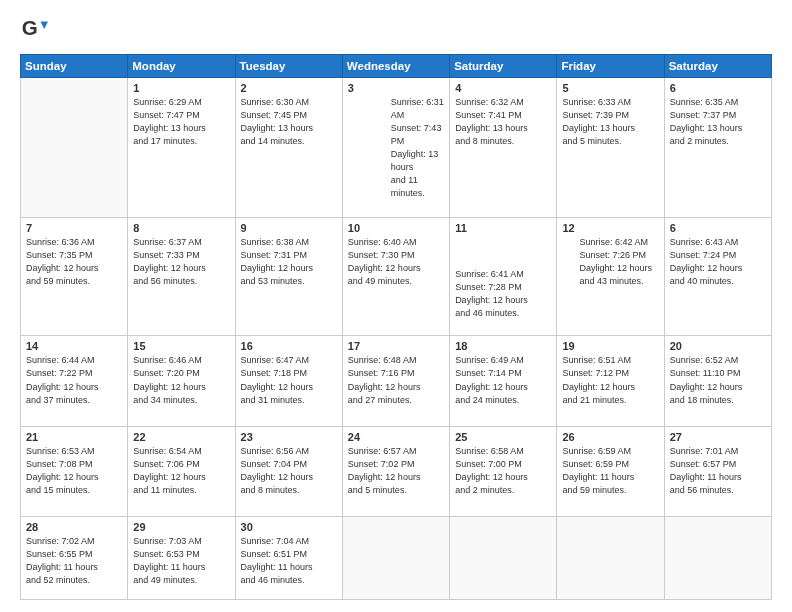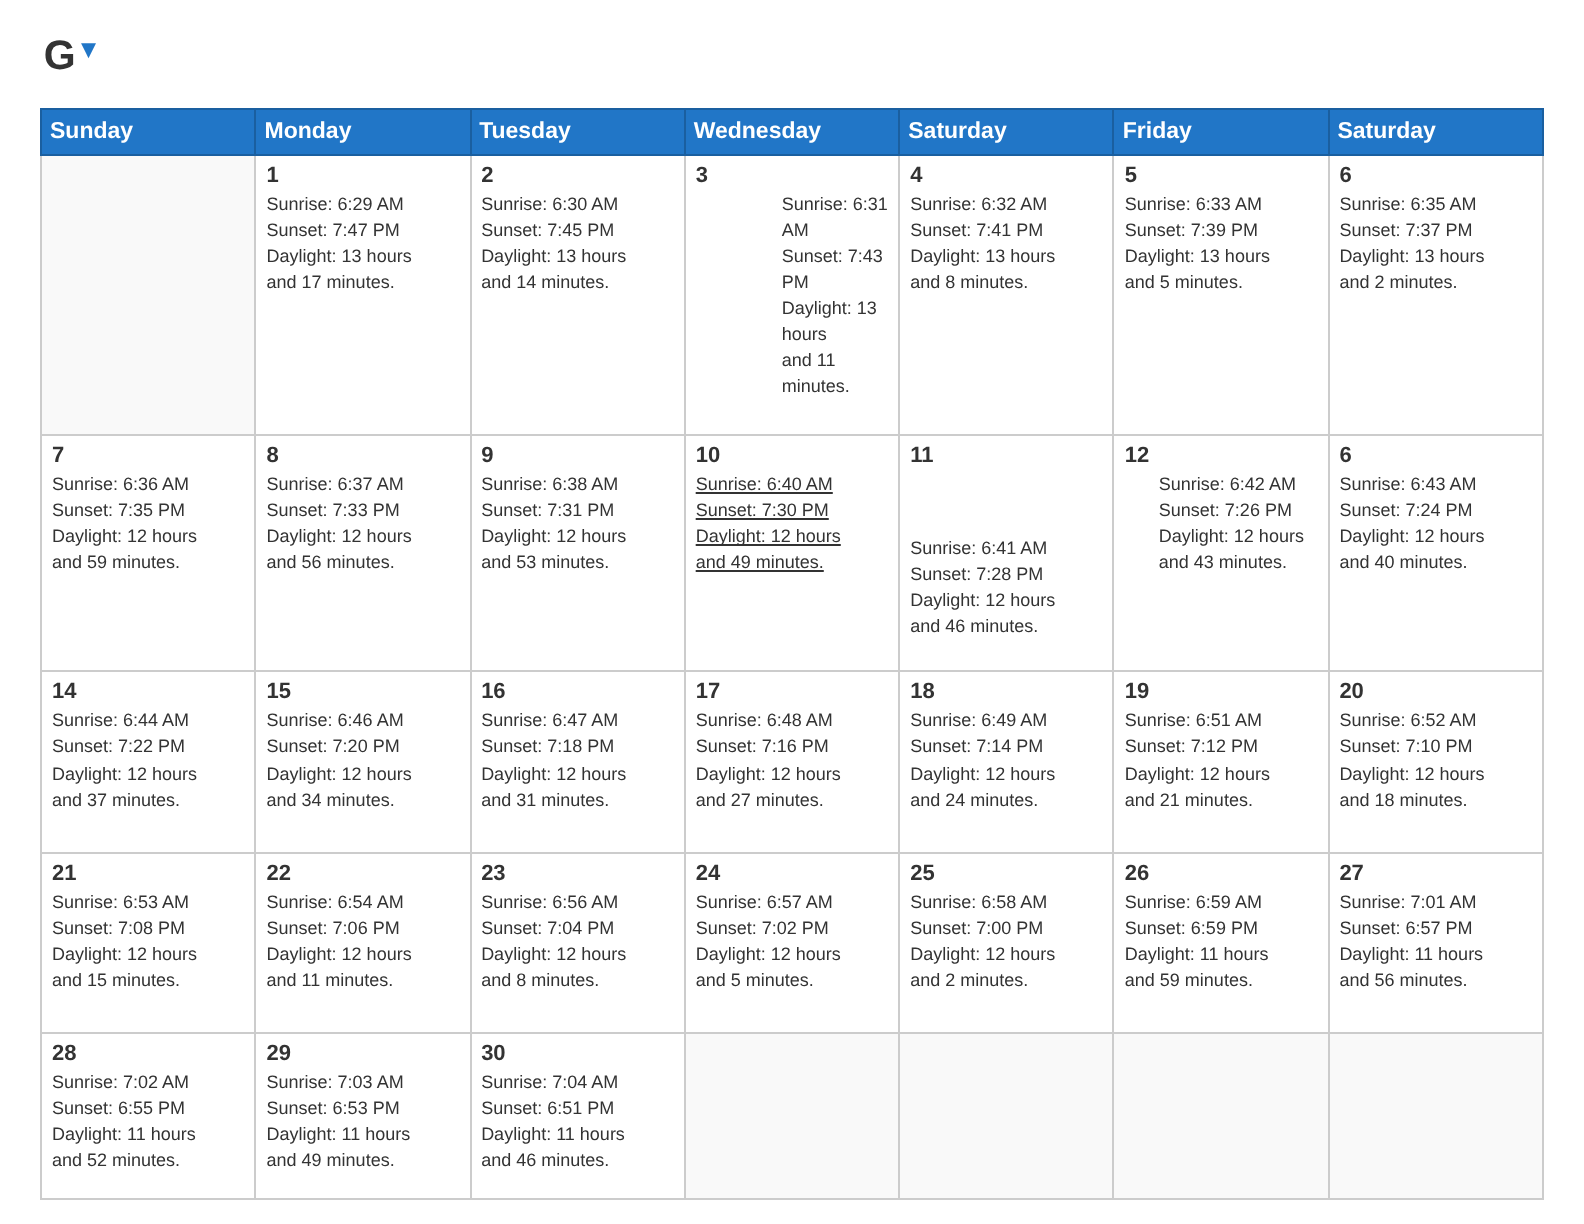--- a/index.html
+++ b/index.html
@@ -201,21 +201,21 @@
           </td>
           <td>
             <span class="day-num">9</span>
             <div class="cell-content" style="white-space: pre-line;">Sunrise: 6:38 AM
 Sunset: 7:31 PM
 Daylight: 12 hours
 and 53 minutes.</div>
           </td>
           <td>
             <span class="day-num">10</span>
-            <div class="cell-content" style="white-space: pre-line; text-decoration: underline;">Sunrise: 6:40 AM
+            <div class="cell-content" style="white-space: pre-line;">Sunrise: 6:40 AM
 Sunset: 7:30 PM
 Daylight: 12 hours
 and 49 minutes.</div>
           </td>
           <td>
             <span class="day-num">11</span>
             <div class="cell-content" style="white-space: pre-line; margin-top: 34px;">Sunrise: 6:41 AM
 Sunset: 7:28 PM
 Daylight: 12 hours
 and 46 minutes.</div>
@@ -274,21 +274,21 @@
           <td>
             <span class="day-num">19</span>
             <div class="cell-content" style="white-space: pre-line;">Sunrise: 6:51 AM
 Sunset: 7:12 PM
 Daylight: 12 hours
 and 21 minutes.</div>
           </td>
           <td>
             <span class="day-num">20</span>
             <div class="cell-content" style="white-space: pre-line;">Sunrise: 6:52 AM
-Sunset: 7:10 PM
+Sunset: 11:10 PM
 Daylight: 12 hours
 and 18 minutes.</div>
           </td>
         </tr>
         <tr>
           <td>
             <span class="day-num">21</span>
             <div class="cell-content" style="white-space: pre-line;">Sunrise: 6:53 AM
 Sunset: 7:08 PM
 Daylight: 12 hours

